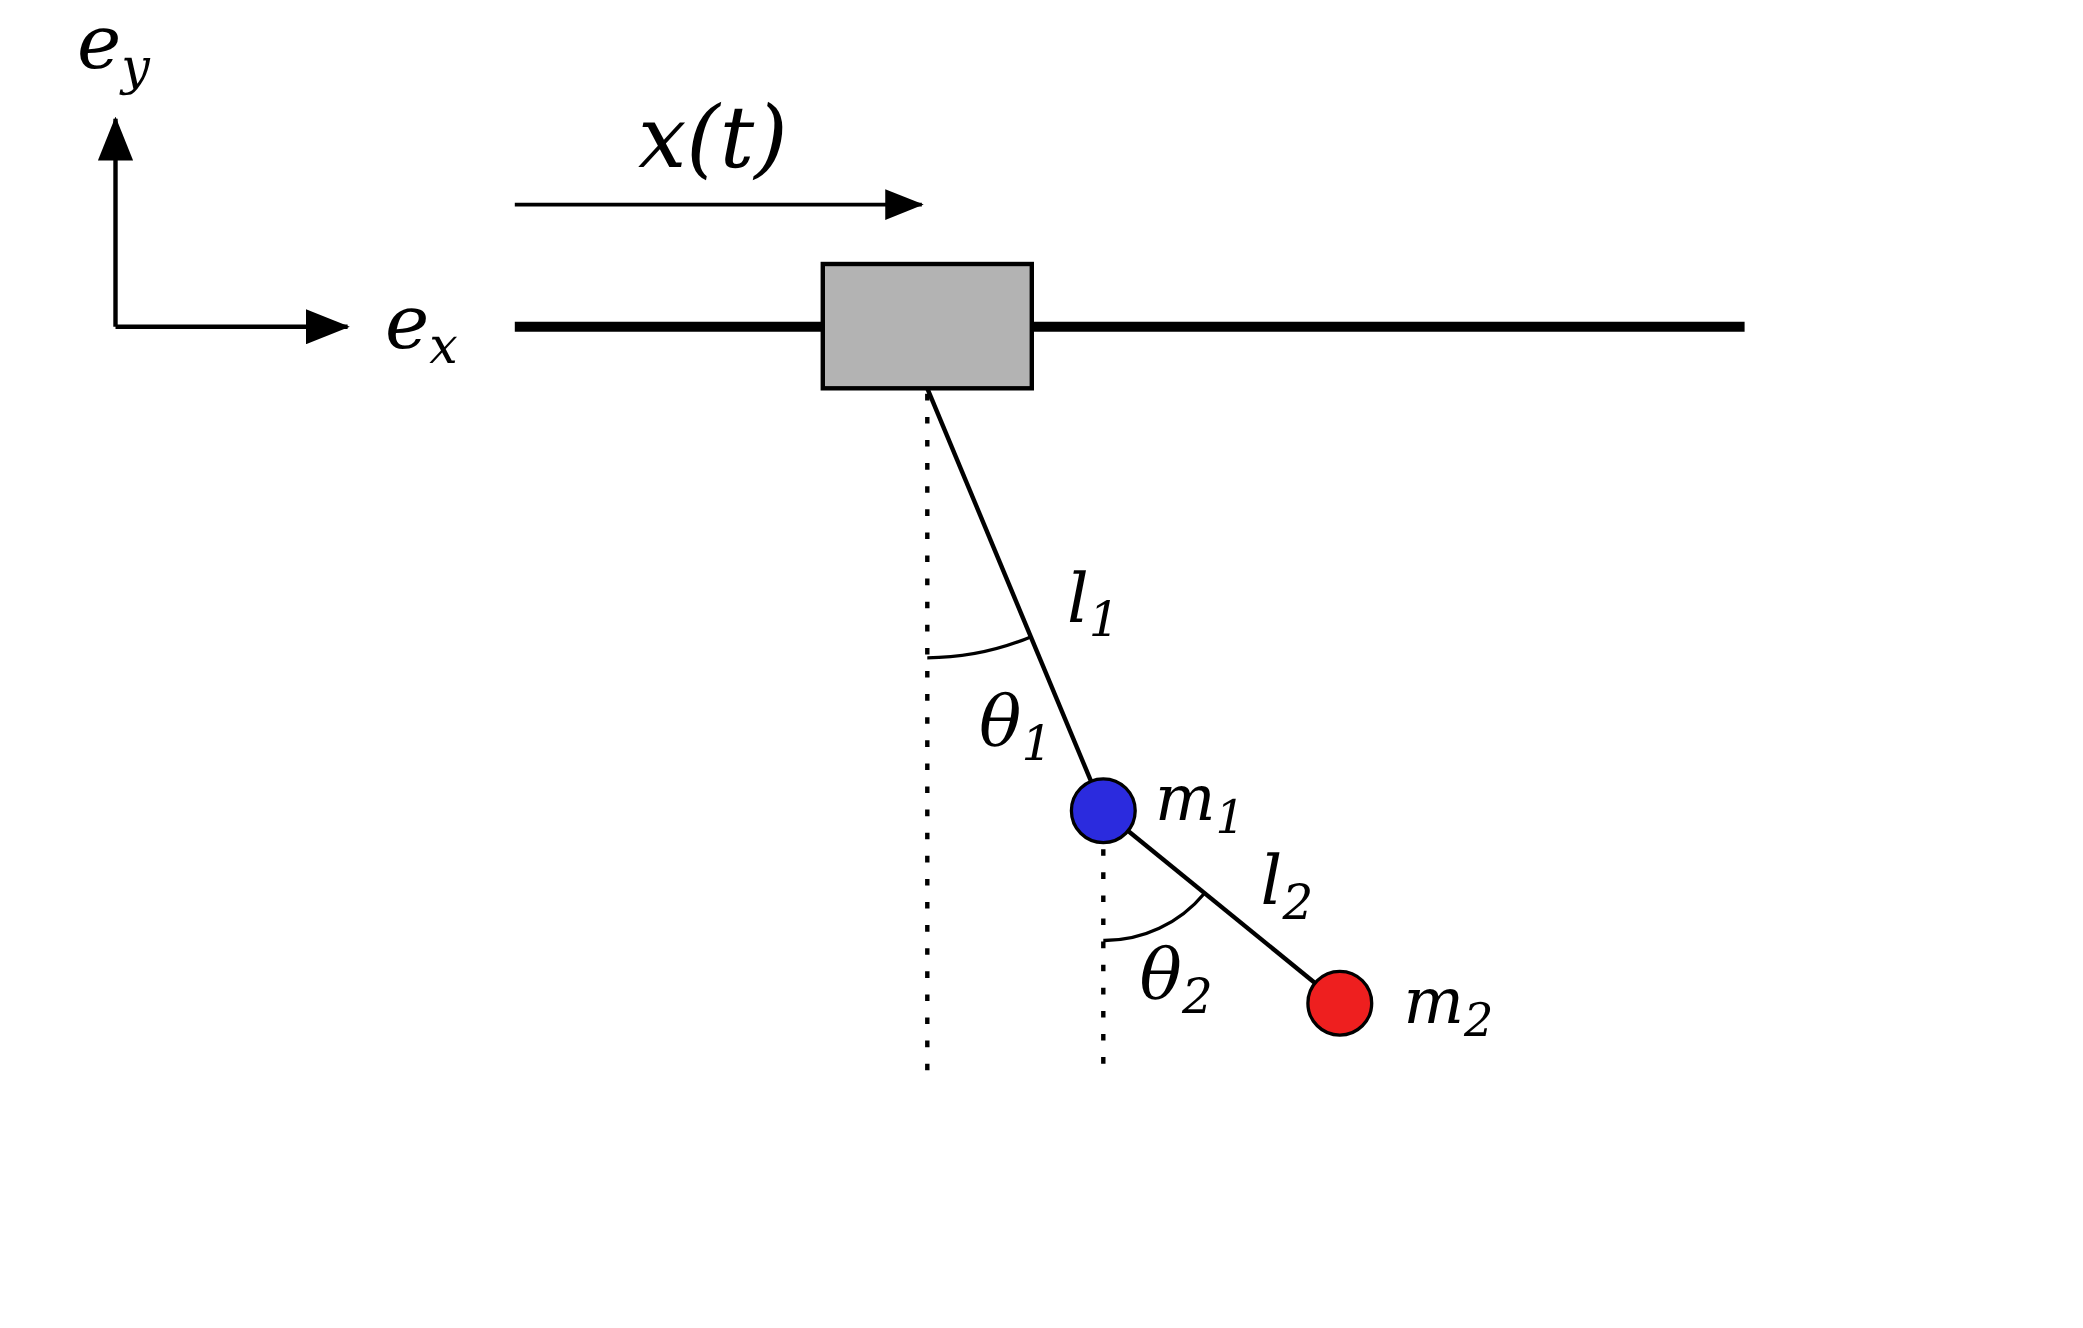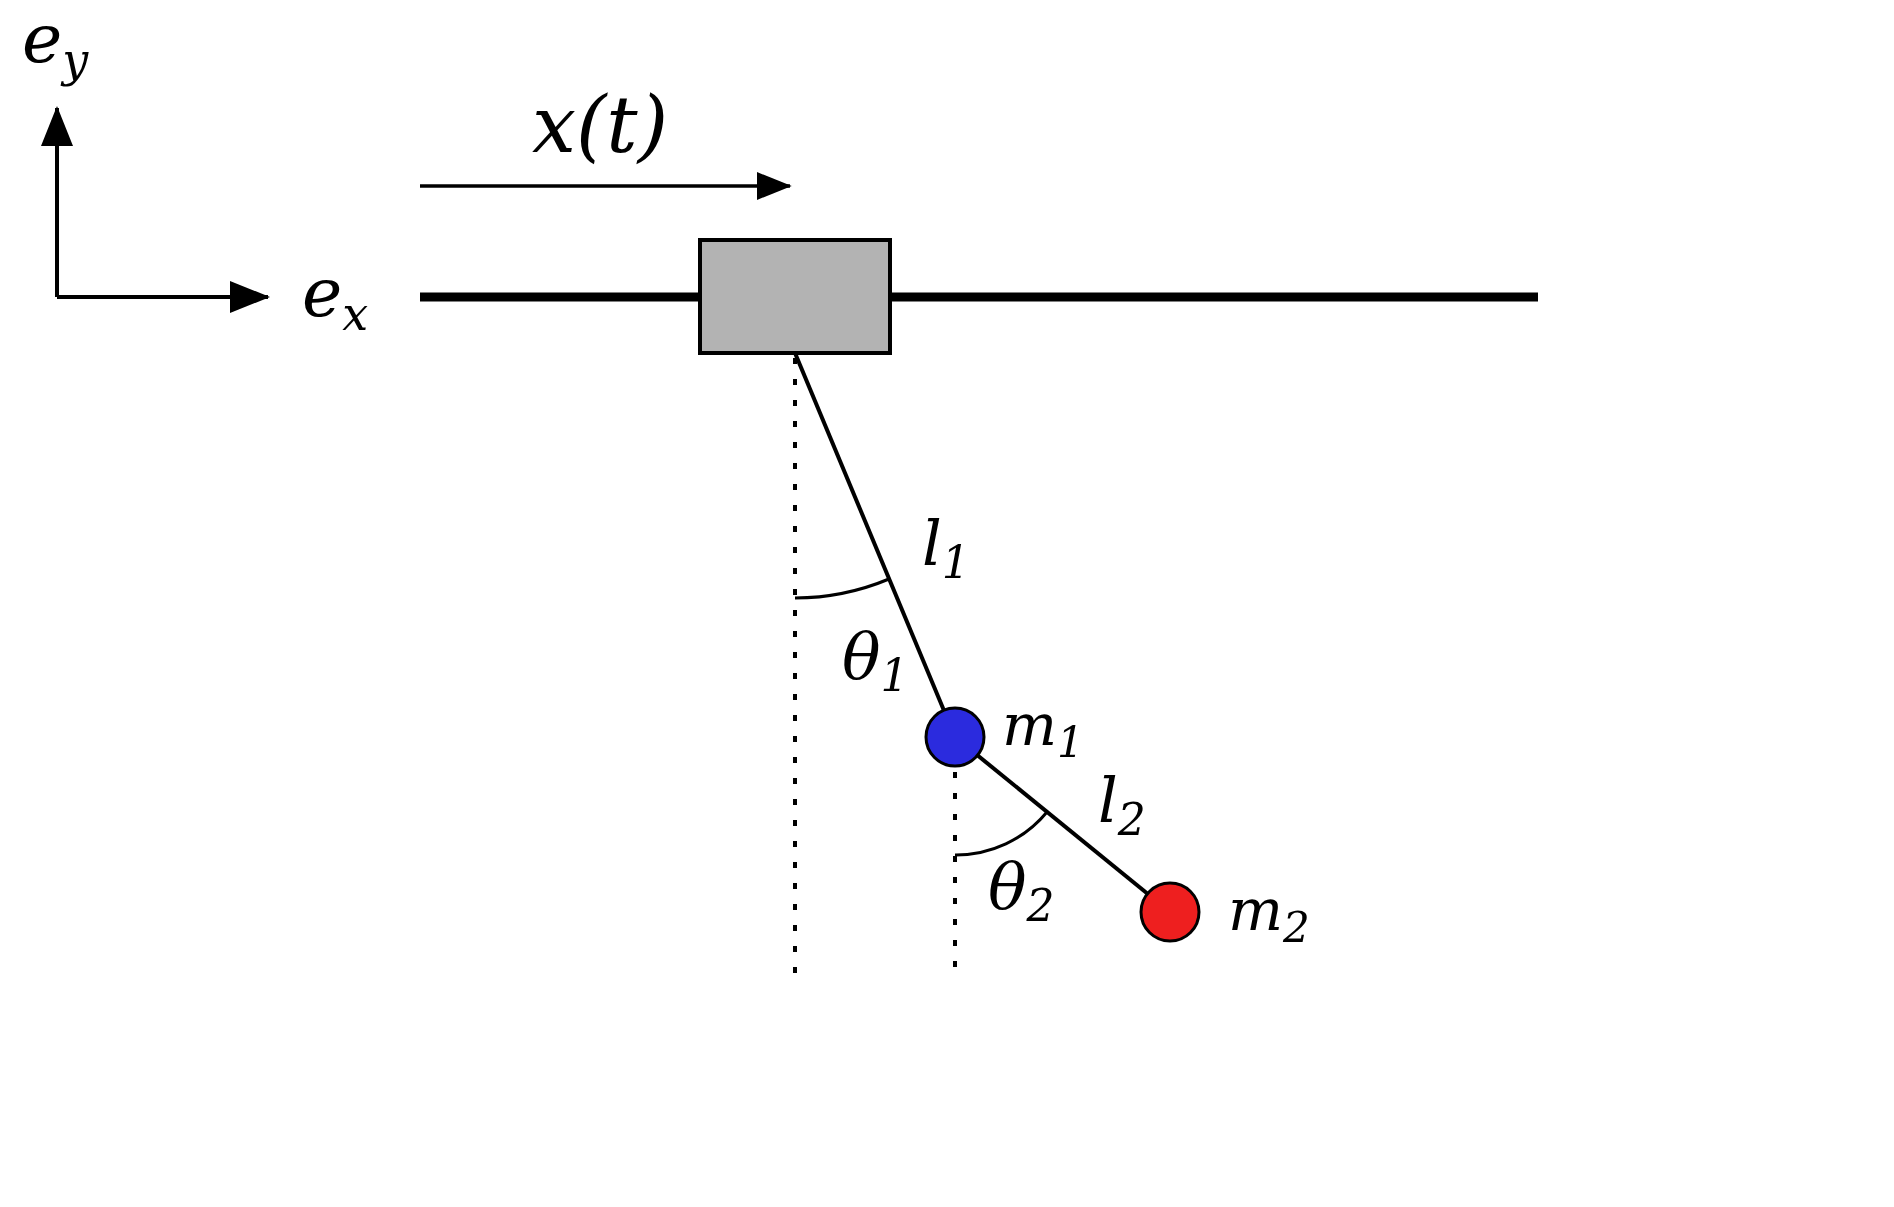--- a/index.html
+++ b/index.html
@@ -6,20 +6,21 @@
     margin: 0;
     padding: 0;
     background: #ffffff;
   }
   .stage {
     position: relative;
     width: 1788px;
     height: 1207px;
     background: #ffffff;
     overflow: hidden;
+    margin-left: 48px;
   }
   svg { display: block; }
   .lbl {
     font-family: "DejaVu Serif", serif;
     font-style: italic;
     fill: #000000;
   }
   .sub {
     font-style: italic;
   }

